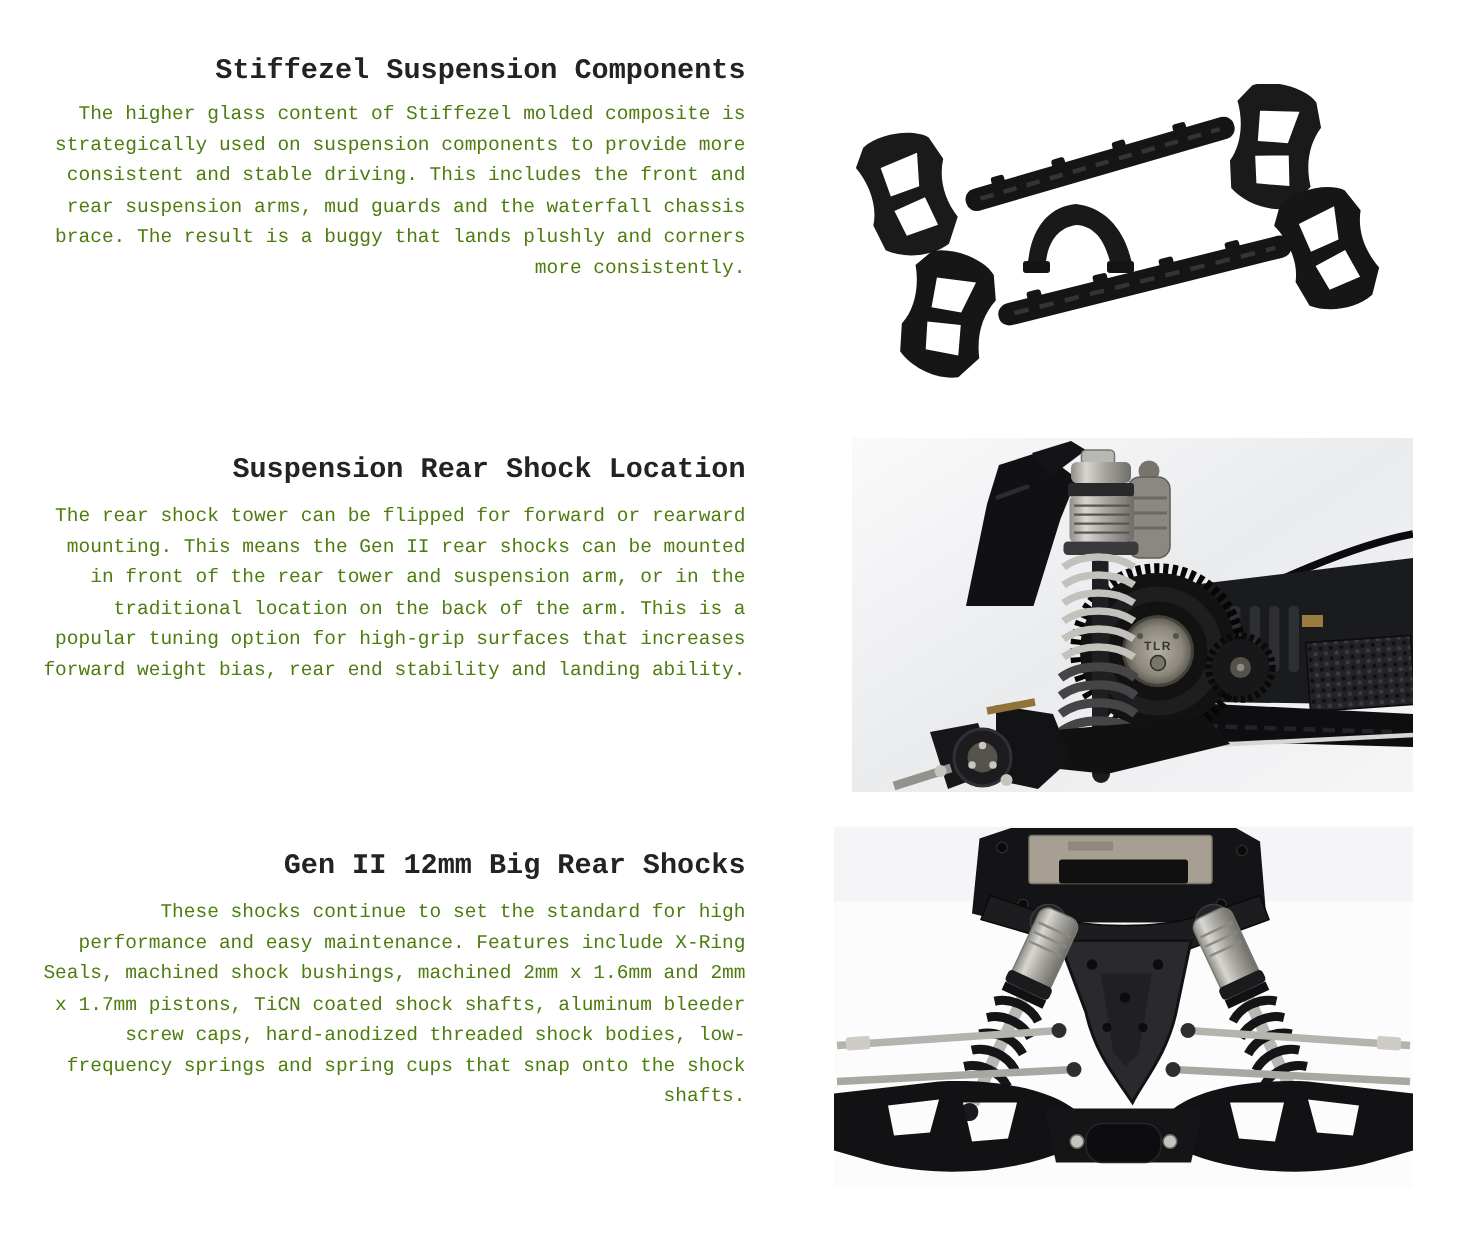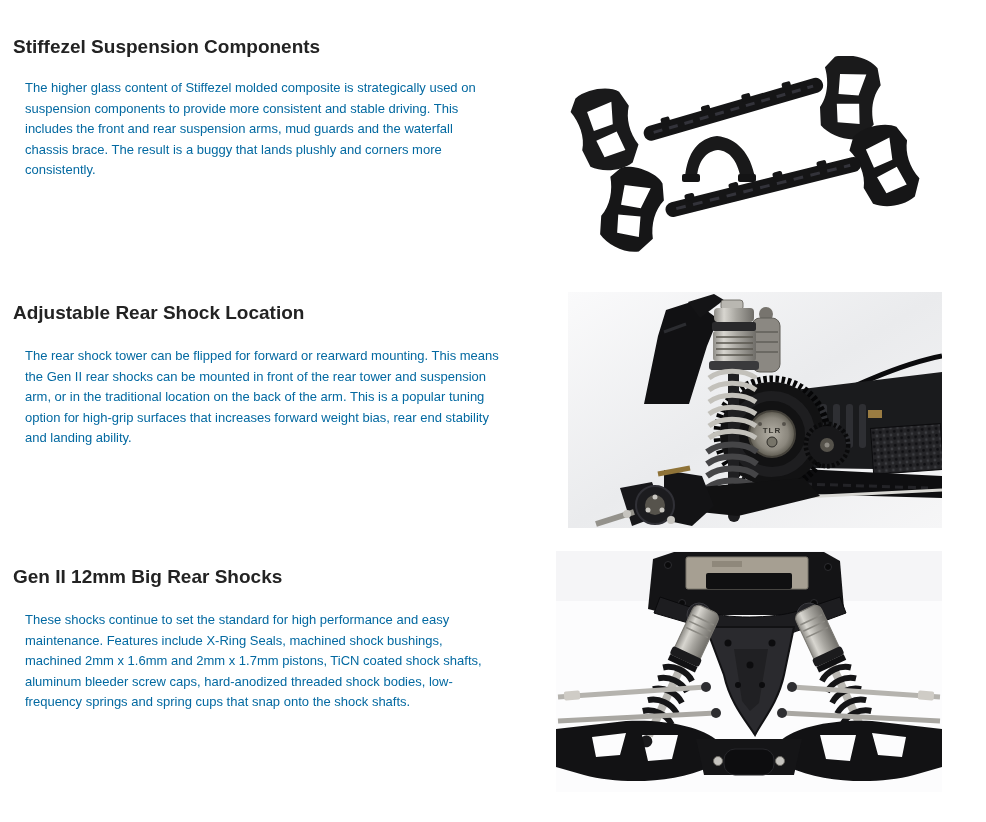--- a/index.html
+++ b/index.html
@@ -1,20 +1,20 @@
 <!DOCTYPE html>
 <html><head>
 <meta charset="utf-8">
 <style>
   html,body{margin:0;padding:0;background:#ffffff;}
   #page{position:relative;width:986px;height:822px;background:#ffffff;overflow:hidden;
         font-family:"Liberation Sans", sans-serif;}
-  .text-col{position:absolute;left:13px;width:474px;text-align:left;}
+  .text-col{position:absolute;left:23px;width:474px;text-align:right;font-family:Liberation Mono, monospace;}
   .section-heading{margin:0;font-size:19px;font-weight:bold;color:#232323;letter-spacing:0;}
-  .section-body{margin:12px;font-size:13px;line-height:20.5px;color:#0369a1;}
+  .section-body{margin:0;font-size:13px;line-height:20.5px;color:#4d7c0f;}
   .product-image{position:absolute;display:block;}
   svg{display:block;}
 </style>
 </head>
 <body>
 
 <div id="page">
 
   <section>
     <h2 class="text-col section-heading" style="top:36px;">Stiffezel Suspension Components</h2>
@@ -42,21 +42,21 @@
       <use href="#railShape" transform="translate(86,72) rotate(-16.2)"></use>
       <use href="#railShape" transform="translate(108,148) rotate(-14) scale(1.08,1)"></use>
 
       <path d="M129,122 C131,96 143,82 161,80 C181,82 195,98 199,122 L185,123 C181,103 173,95 162,94 C151,95 142,104 141,122 Z" fill="#19191a"></path>
       <rect x="126" y="118" width="18" height="8" rx="2" fill="#141415"></rect>
       <rect x="182" y="118" width="18" height="8" rx="2" fill="#141415"></rect>
     </svg>
   </section>
 
   <section>
-    <h2 class="text-col section-heading" style="top:302px;">Adjustable Rear Shock Location</h2>
+    <h2 class="text-col section-heading" style="top:302px;">Suspension Rear Shock Location</h2>
     <p class="text-col section-body" style="top:334px;">The rear shock tower can be flipped for forward or rearward mounting. This means the Gen II rear shocks can be mounted in front of the rear tower and suspension arm, or in the traditional location on the back of the arm. This is a popular tuning option for high-grip surfaces that increases forward weight bias, rear end stability and landing ability.</p>
 
     <svg class="product-image" style="left:568px;top:292px;" width="374" height="236" viewBox="0 0 374 236" role="img">
       <defs>
         <linearGradient id="bg2" x1="0" y1="0" x2="1" y2="1">
           <stop offset="0" stop-color="#fafafb"></stop>
           <stop offset="0.5" stop-color="#eaebed"></stop>
           <stop offset="1" stop-color="#f6f6f7"></stop>
         </linearGradient>
         <linearGradient id="alumV" x1="0" y1="0" x2="1" y2="0">

